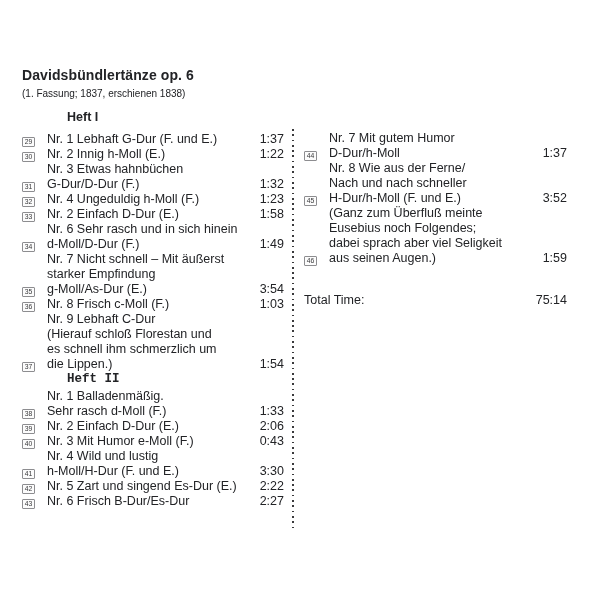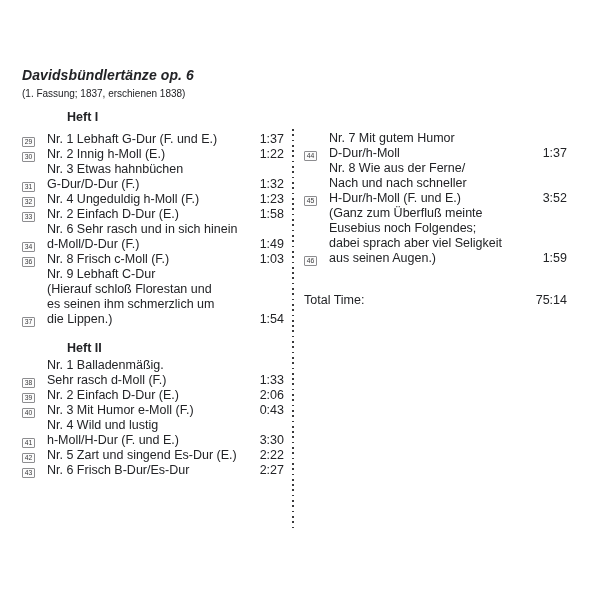--- a/index.html
+++ b/index.html
@@ -19,21 +19,20 @@
   .header {
     position: absolute;
     left: 22px;
     top: 66px;
   }
   .title {
     font-size: 14px;
     font-weight: bold;
     line-height: 19px;
     letter-spacing: 0.1px;
-    font-style: italic;
   }
   .subtitle {
     font-size: 10px;
     line-height: 18px;
   }
   .col {
     position: absolute;
   }
   .col-left {
     left: 22px;
@@ -59,22 +58,22 @@
   }
   .section-heading {
     font-size: 12.5px;
     font-weight: bold;
     line-height: 15px;
     margin-left: 25px;
     margin-bottom: 7px;
     padding-left: 20px;
   }
   .section-heading.later {
-    margin-top: 14px;
     margin-bottom: 2px;
+    font-family: Liberation Mono, monospace;
   }
   .track-row {
     display: flex;
     align-items: flex-end;
     font-size: 12.5px;
     line-height: 15px;
   }
   .badge {
     flex: 0 0 13px;
     box-sizing: border-box;
@@ -158,32 +157,41 @@
       </div>
       <div class="track-row">
         <span class="badge">34</span>
         <div class="track-lines">
           <div class="track-line">Nr. 6 Sehr rasch und in sich hinein</div>
           <div class="track-line">d-Moll/D-Dur (F.)</div>
         </div>
         <span class="track-time">1:49</span>
       </div>
       <div class="track-row">
+        <span class="badge">35</span>
+        <div class="track-lines">
+          <div class="track-line">Nr. 7 Nicht schnell – Mit äußerst</div>
+          <div class="track-line">starker Empfindung</div>
+          <div class="track-line">g-Moll/As-Dur (E.)</div>
+        </div>
+        <span class="track-time">3:54</span>
+      </div>
+      <div class="track-row">
         <span class="badge">36</span>
         <div class="track-lines">
           <div class="track-line">Nr. 8 Frisch c-Moll (F.)</div>
         </div>
         <span class="track-time">1:03</span>
       </div>
       <div class="track-row">
         <span class="badge">37</span>
         <div class="track-lines">
           <div class="track-line">Nr. 9 Lebhaft C-Dur</div>
           <div class="track-line">(Hierauf schloß Florestan und</div>
-          <div class="track-line">es seinen ihm schmerzlich um</div>
+          <div class="track-line">es schnell ihm schmerzlich um</div>
           <div class="track-line">die Lippen.)</div>
         </div>
         <span class="track-time">1:54</span>
       </div>
       <div class="section-heading later">Heft II</div>
       <div class="track-row">
         <span class="badge">38</span>
         <div class="track-lines">
           <div class="track-line">Nr. 1 Balladenmäßig.</div>
           <div class="track-line">Sehr rasch d-Moll (F.)</div>

